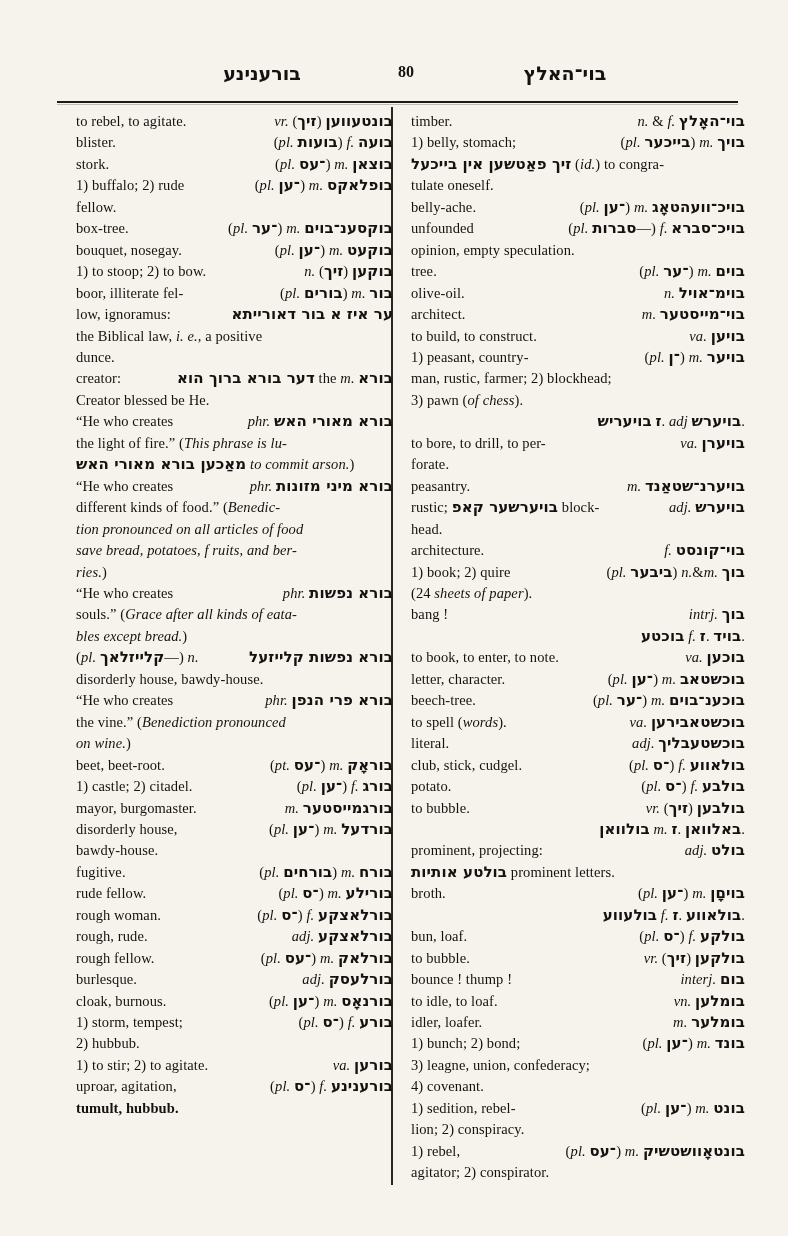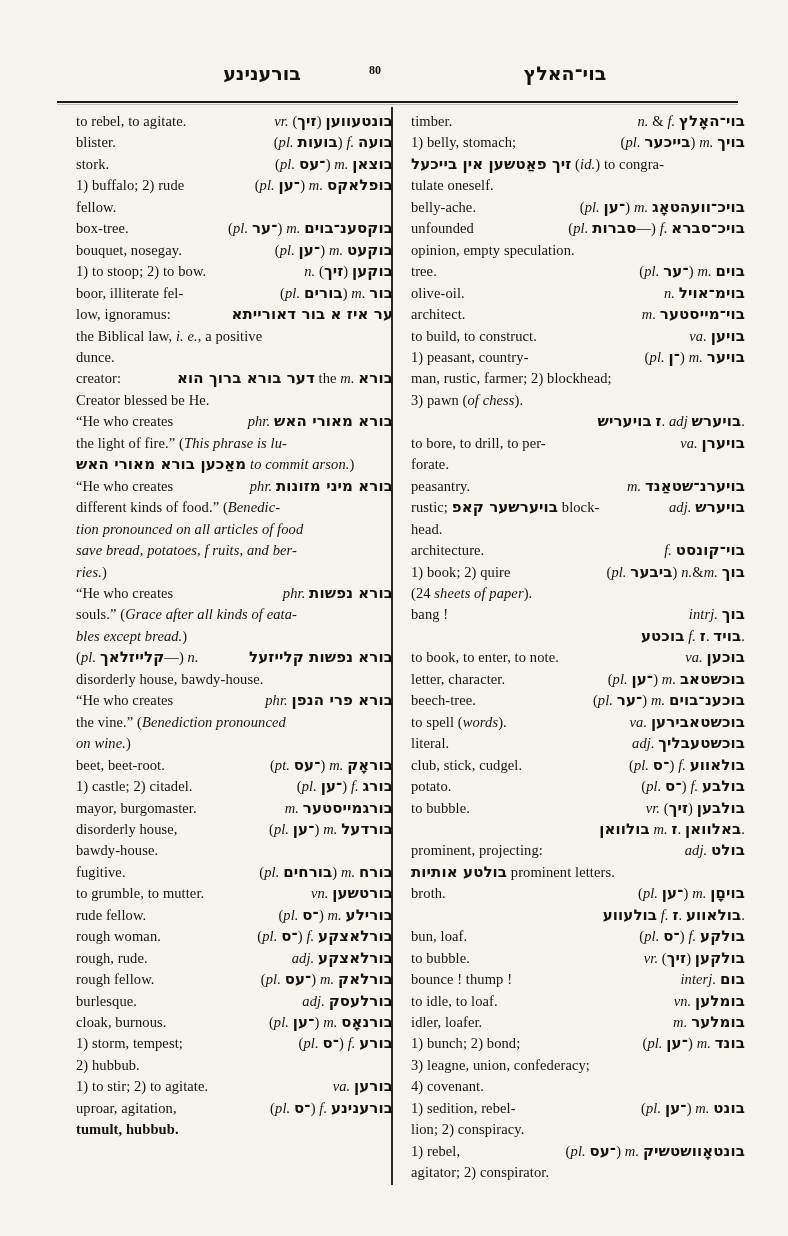--- a/index.html
+++ b/index.html
@@ -16,22 +16,22 @@
       #f6f4ed;
   }
   .run-head{
     position:absolute;top:62px;height:26px;
     font-size:18px;text-align:center;
   }
   .run-head .he{font-size:19px;}
   #run-left{left:197px;width:130px;}
   #run-right{left:500px;width:130px;}
   #page-number{
-    position:absolute;top:63px;left:345px;width:60px;
-    text-align:center;font-size:12px;font-weight:700;
+    position:absolute;top:63px;left:376px;width:60px;
+    text-align:center;font-size:16px;font-weight:700;
   }
   .header-rule{
     position:absolute;top:101px;left:57px;width:681px;height:2px;
     background:#1c1a17;
   }
   .header-rule::after{
     content:"";position:absolute;left:0;top:3px;width:100%;height:0.5px;background:rgba(30,28,24,.25);
   }
   .column-divider{
     position:absolute;top:107px;left:391px;width:2px;height:1078px;
@@ -213,24 +213,20 @@
       </div>
       <div class="line">
         <span class="l">bawdy-house.</span>
         <span class="r"></span>
       </div>
       <div class="line">
         <span class="l">fugitive.</span>
         <span class="r">(<i>pl.</i> <span class="he">בורחים</span>) <i>m.</i> <span class="he">בורח</span></span>
       </div>
       <div class="line">
-        <span class="l">to grumble, to mutter.</span>
-        <span class="r"><i>vn.</i> <span class="he">בורטשען</span></span>
-      </div>
-      <div class="line">
         <span class="l">rude fellow.</span>
         <span class="r">(<i>pl.</i> <span class="he">־ס</span>) <i>m.</i> <span class="he">בורילע</span></span>
       </div>
       <div class="line">
         <span class="l">rough woman.</span>
         <span class="r">(<i>pl.</i> <span class="he">־ס</span>) <i>f.</i> <span class="he">בורלאצקע</span></span>
       </div>
       <div class="line">
         <span class="l">rough, rude.</span>
         <span class="r"><i>adj.</i> <span class="he">בורלאצקע</span></span>

